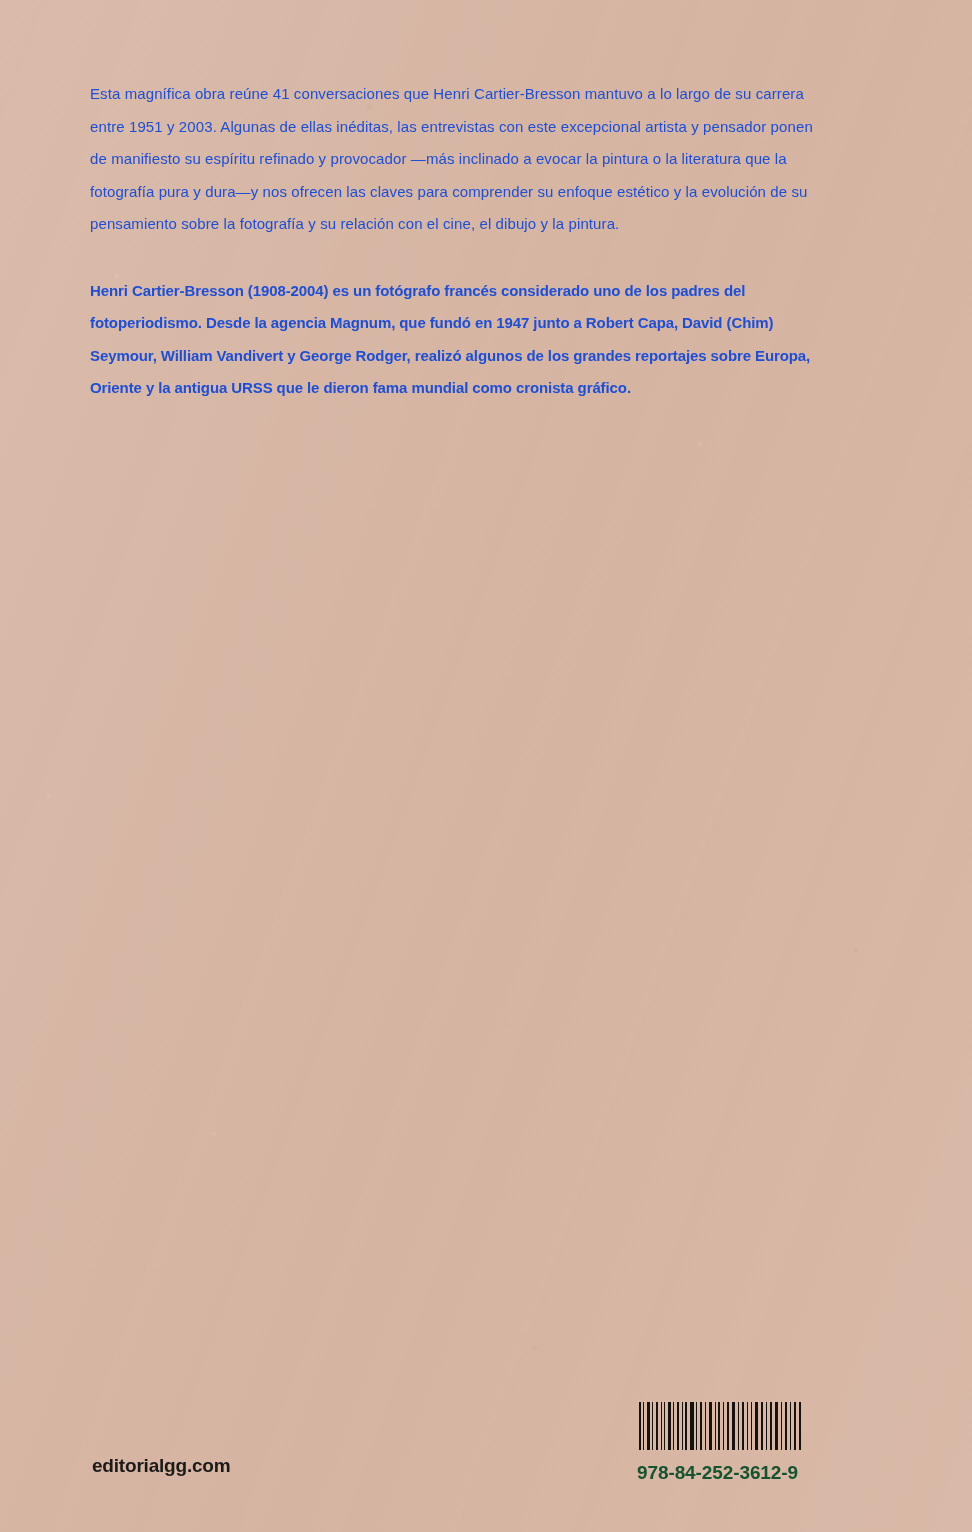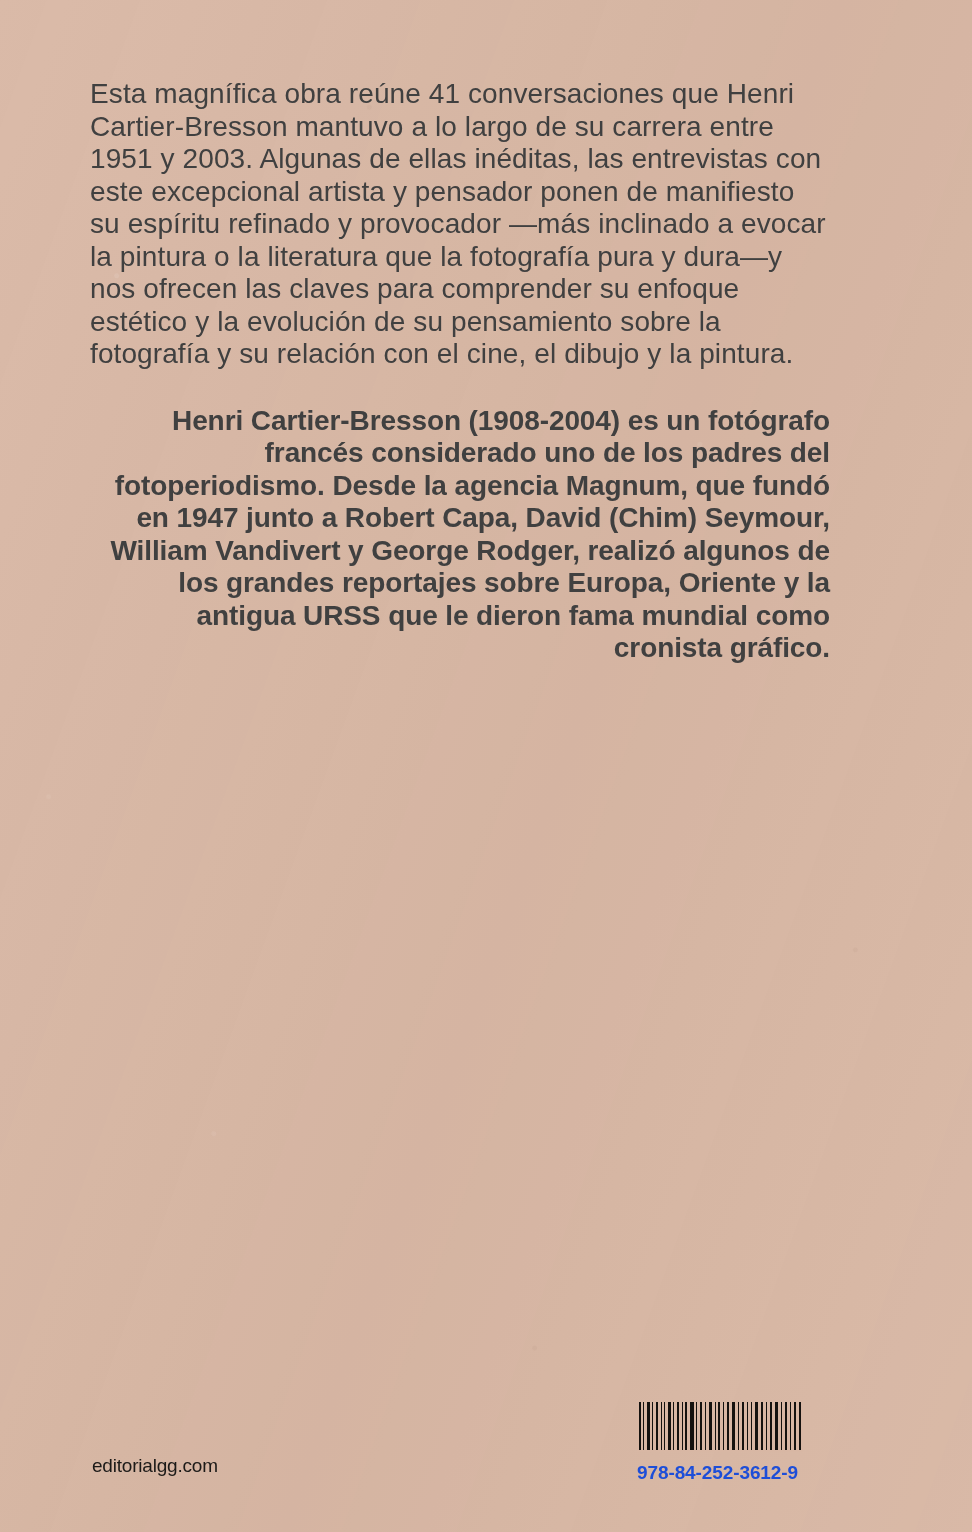--- a/index.html
+++ b/index.html
@@ -32,67 +32,66 @@
     opacity: 0.9;
   }
   .blurb {
     position: absolute;
     left: 90px;
     top: 78px;
     width: 740px;
   }
   .blurb p {
     margin: 0 0 30px 0;
-    font-size: 28px;
+    font-size: 15px;
     line-height: 32.5px;
     letter-spacing: 0.1px;
-    color: #404040;
+    color: #1d4ed8;
   }
   .blurb p:last-child {
     margin-bottom: 0;
-    text-align: right;
   }
   .blurb p.bio {
     font-weight: bold;
     margin-top: 34px;
     letter-spacing: -0.1px;
   }
   .footer {
     position: absolute;
     left: 0;
     right: 0;
     bottom: 0;
     height: 200px;
   }
   .site {
     position: absolute;
     left: 92px;
     bottom: 55px;
     font-size: 19px;
-    font-weight: normal;
+    font-weight: bold;
     letter-spacing: -0.2px;
     color: #1c1a18;
   }
   .barcode-block {
     position: absolute;
     left: 637px;
     bottom: 48px;
     width: 170px;
   }
   .barcode {
     display: block;
     height: 52px;
     width: 166px;
     margin-bottom: 10px;
   }
   .isbn {
     font-size: 19px;
     font-weight: bold;
     letter-spacing: -0.1px;
-    color: #1d4ed8;
+    color: #14532d;
     white-space: nowrap;
   }
 </style>
 </head>
 <body>
 
 <div class="paper-texture"></div>
 
 <div class="blurb">
   <p>Esta magnífica obra reúne 41 conversaciones que Henri Cartier-Bresson mantuvo a lo largo de su carrera entre 1951 y 2003. Algunas de ellas inéditas, las entrevistas con este excepcional artista y pensador ponen de manifiesto su espíritu refinado y provocador —más inclinado a evocar la pintura o la literatura que la fotografía pura y dura—y nos ofrecen las claves para comprender su enfoque estético y la evolución de su pensamiento sobre la fotografía y su relación con el cine, el dibujo y la pintura.</p>

